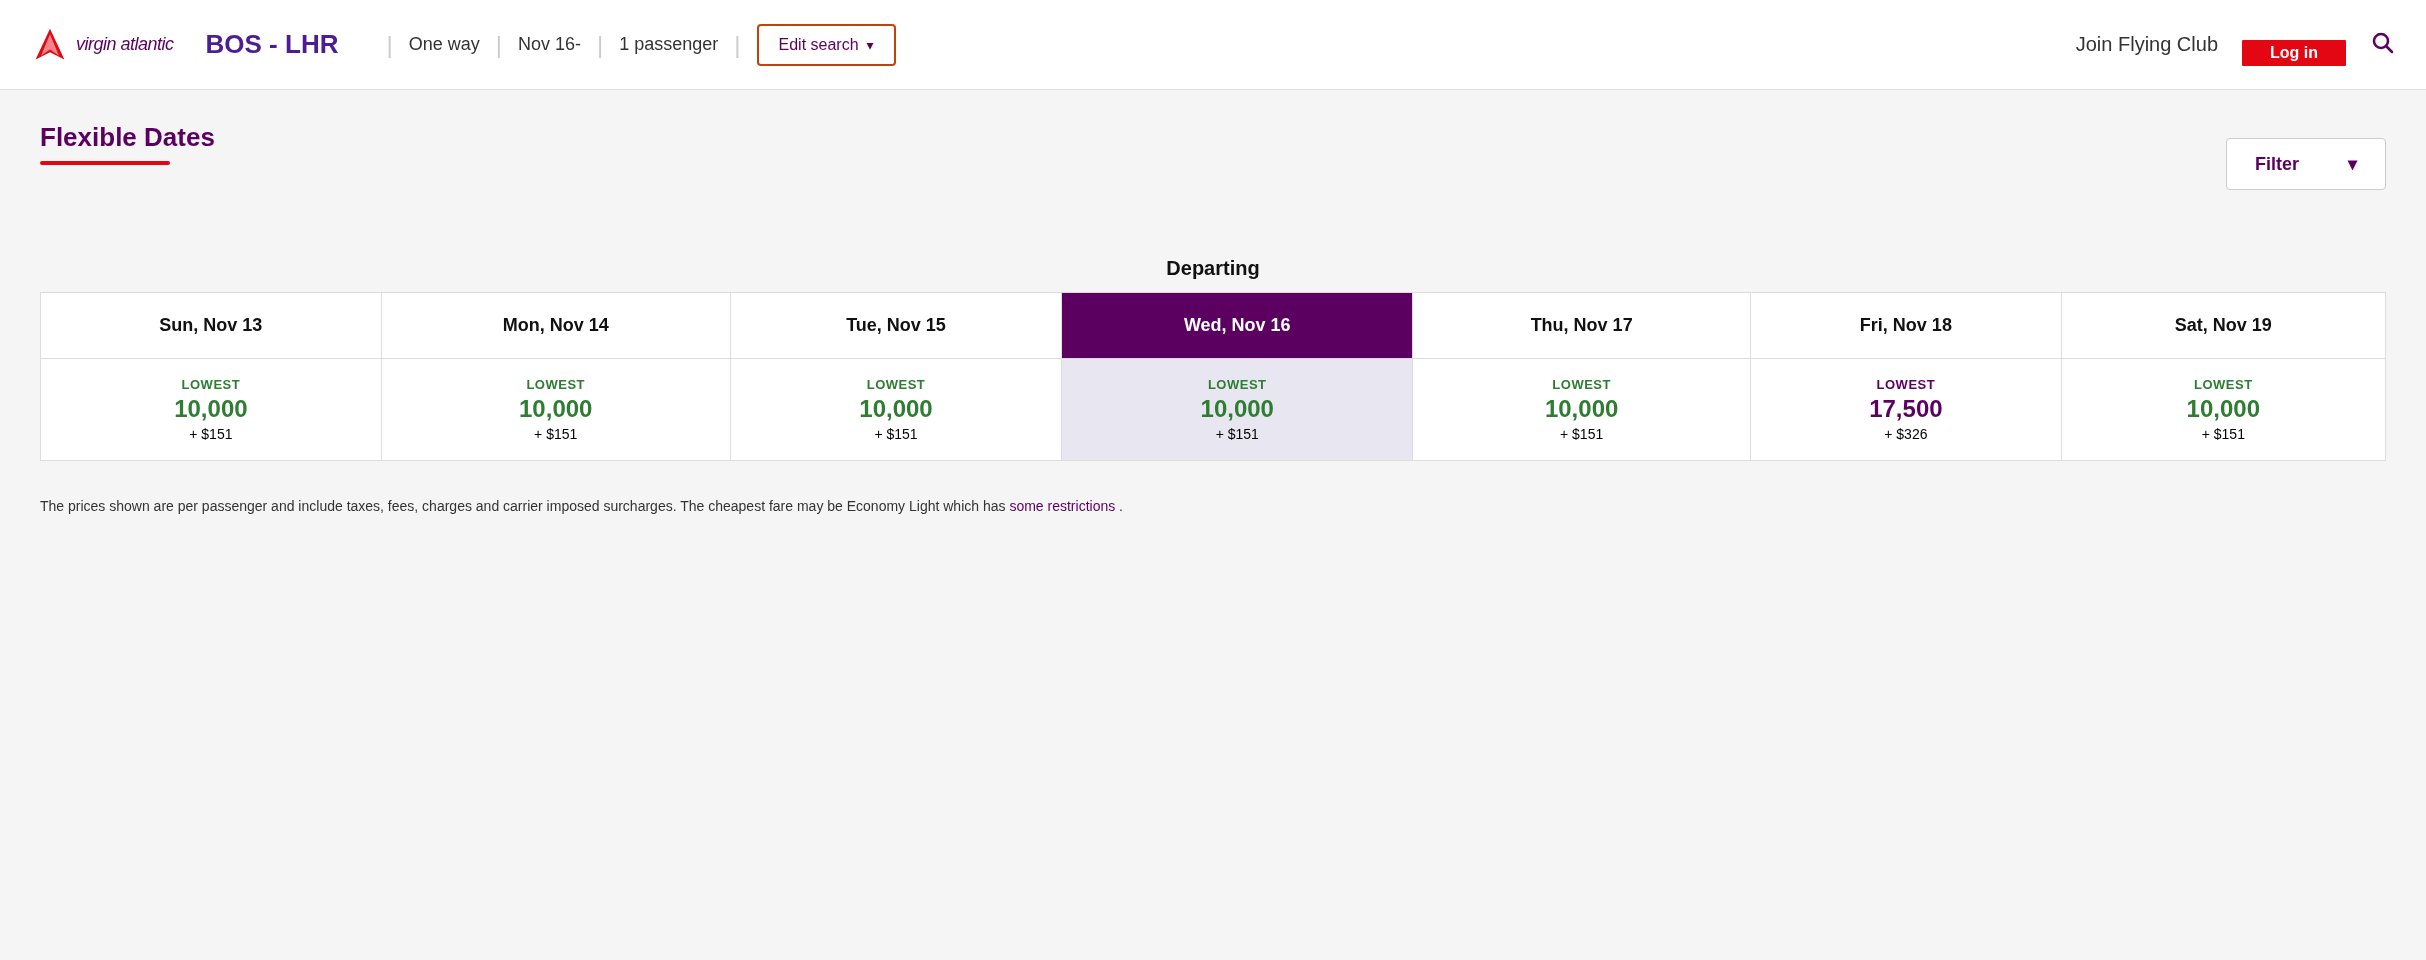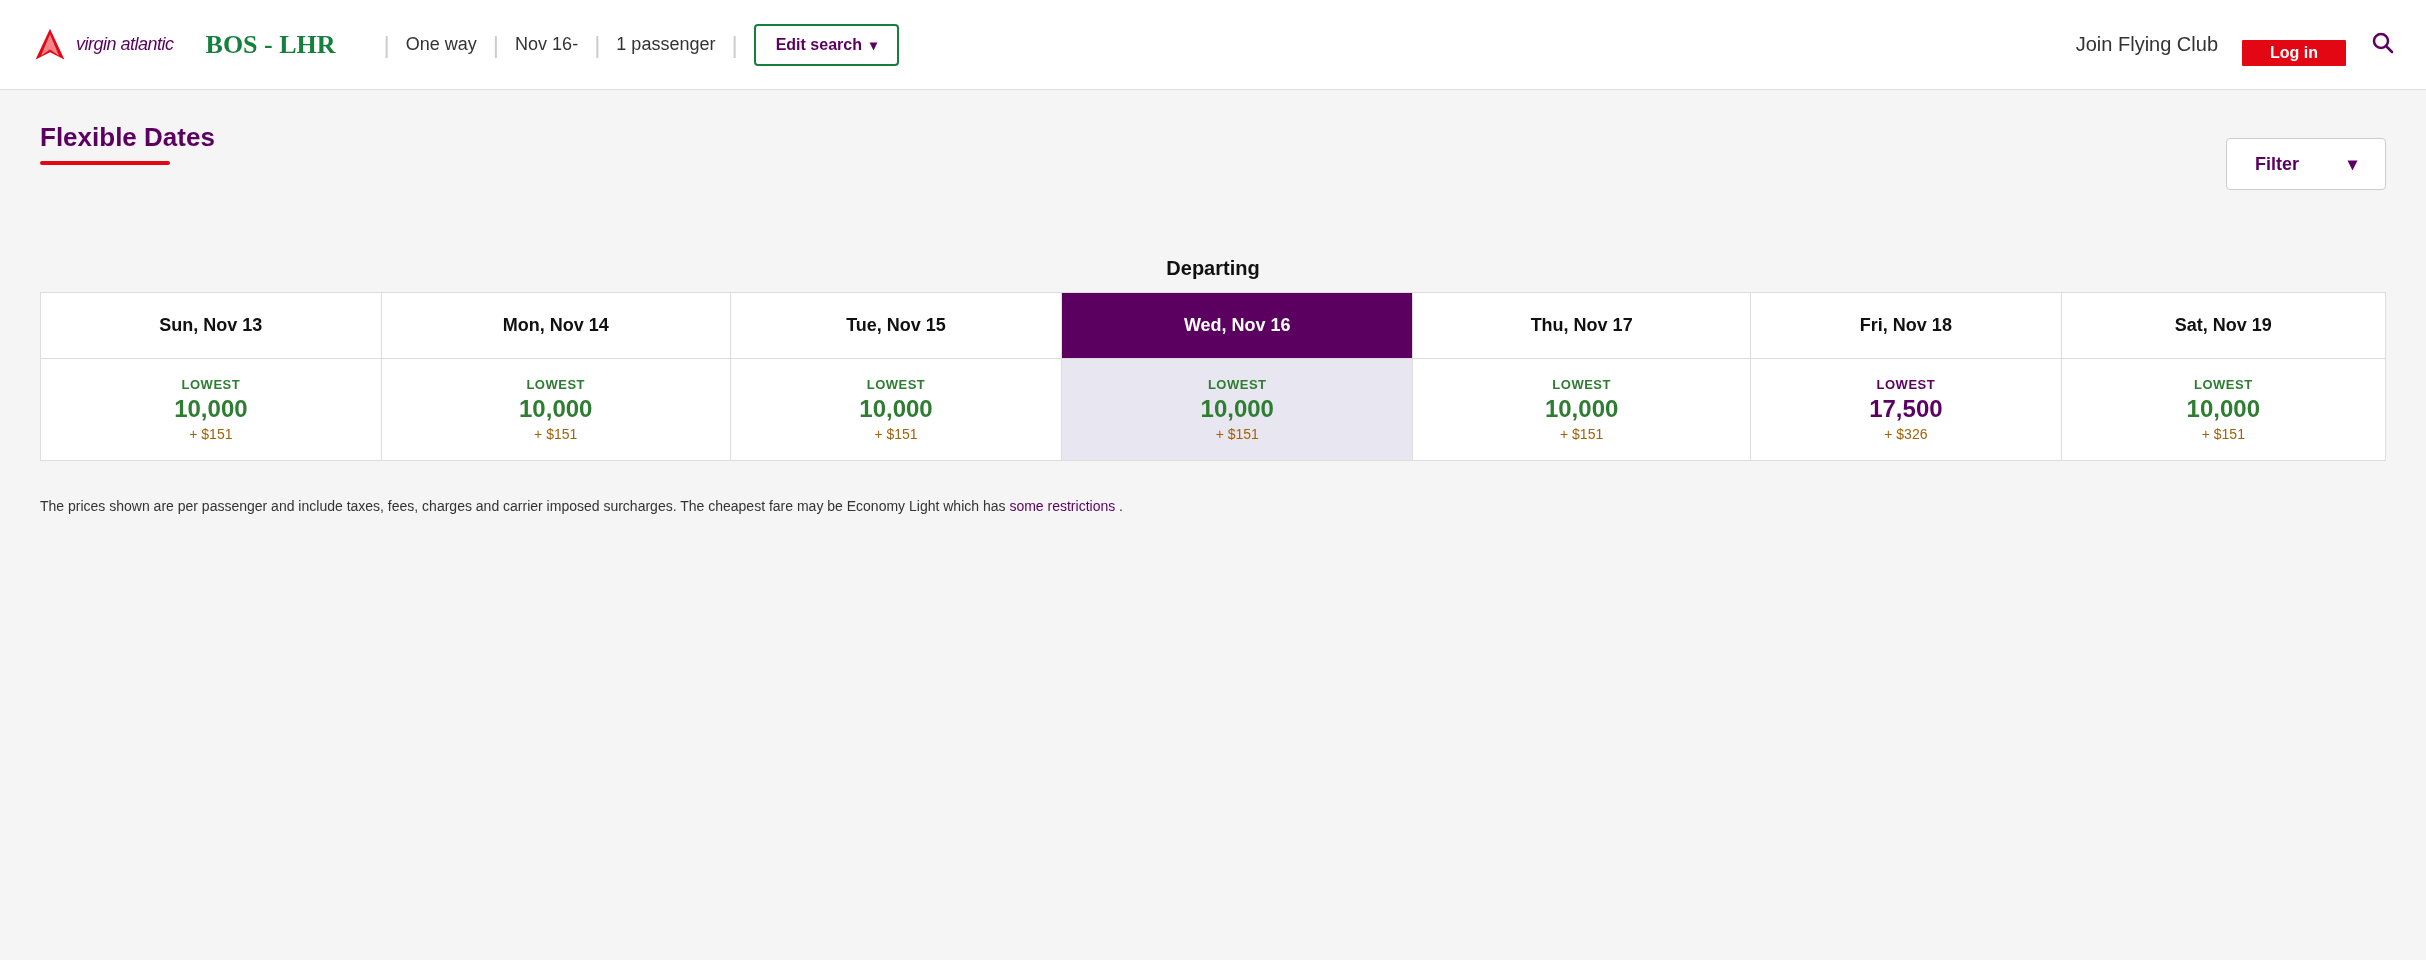--- a/index.html
+++ b/index.html
@@ -32,41 +32,40 @@
       font-weight: 400;
       letter-spacing: -0.5px;
     }
     .logo-icon {
       width: 36px;
       height: 36px;
     }
     .route {
       font-size: 26px;
       font-weight: 700;
-      color: #15803d;
+      color: #4c1d95;
       margin-right: 32px;
       white-space: nowrap;
-      font-family: Liberation Serif, serif;
     }
     .header-sep {
       color: #ccc;
       font-size: 24px;
       margin: 0 16px;
     }
     .header-info {
       font-size: 18px;
       color: #333;
       white-space: nowrap;
     }
     .edit-search-btn {
-      border: 2px solid #15803d;
+      border: 2px solid #c2410c;
       background: #fff;
       color: #5b0060;
       font-size: 16px;
-      font-weight: 700;
+      font-weight: 400;
       padding: 10px 20px;
       border-radius: 4px;
       cursor: pointer;
       display: flex;
       align-items: center;
       gap: 8px;
       white-space: nowrap;
     }
     .edit-search-btn .chevron {
       font-size: 14px;
@@ -197,21 +196,21 @@
       font-weight: 700;
       color: #2e7d32;
       display: block;
       line-height: 1.1;
     }
     .price-points.purple-points {
       color: #5b0060;
     }
     .price-cash {
       font-size: 14px;
-      color: #a16207;
+      color: #000000;
       display: block;
       margin-top: 4px;
     }
 
     
     .disclaimer {
       font-size: 14px;
       color: #333;
       margin-top: 18px;
       padding: 16px 0;

